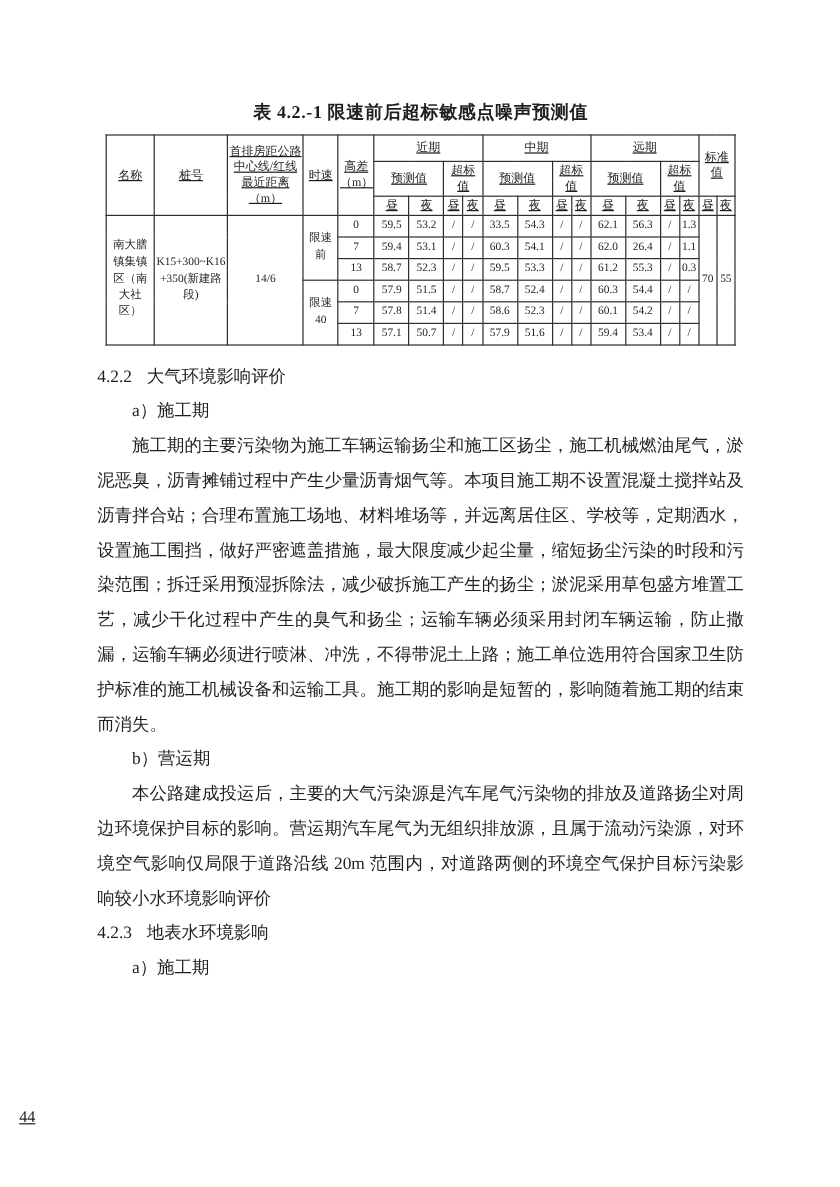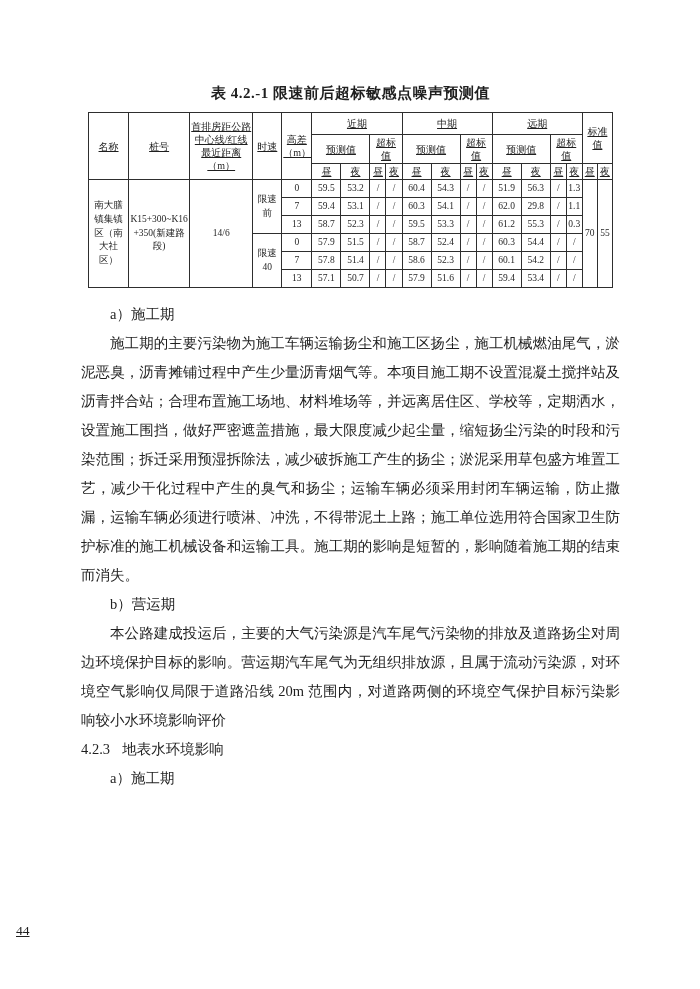--- a/index.html
+++ b/index.html
@@ -150,43 +150,43 @@
       <tr class="datarow">
         <td class="cell-name" rowspan="6">南大膳镇集镇区（南大社区）</td>
         <td class="cell-stake" rowspan="6">K15+300~K16+350(新建路段)</td>
         <td rowspan="6">14/6</td>
         <td class="cell-speed" rowspan="3">限速前</td>
         <td>0</td>
         <td>59.5</td>
         <td>53.2</td>
         <td>/</td>
         <td>/</td>
-        <td>60.4</td>
+        <td>33.5</td>
         <td>54.3</td>
         <td>/</td>
         <td>/</td>
-        <td>51.9</td>
+        <td>62.1</td>
         <td>56.3</td>
         <td>/</td>
         <td>1.3</td>
         <td rowspan="6">70</td>
         <td rowspan="6">55</td>
       </tr>
       <tr class="datarow">
         <td>7</td>
         <td>59.4</td>
         <td>53.1</td>
         <td>/</td>
         <td>/</td>
         <td>60.3</td>
         <td>54.1</td>
         <td>/</td>
         <td>/</td>
         <td>62.0</td>
-        <td>29.8</td>
+        <td>26.4</td>
         <td>/</td>
         <td>1.1</td>
       </tr>
       <tr class="datarow">
         <td>13</td>
         <td>58.7</td>
         <td>52.3</td>
         <td>/</td>
         <td>/</td>
         <td>59.5</td>
@@ -241,20 +241,21 @@
         <td>/</td>
         <td>59.4</td>
         <td>53.4</td>
         <td>/</td>
         <td>/</td>
       </tr>
     </tbody>
   </table>
 
   <div class="text-block">
+    <div class="sec-heading"><span class="sec-num">4.2.2</span><span>大气环境影响评价</span></div>
     <div class="sub-heading">a）施工期</div>
     <div class="para">施工期的主要污染物为施工车辆运输扬尘和施工区扬尘，施工机械燃油尾气，淤泥恶臭，沥青摊铺过程中产生少量沥青烟气等。本项目施工期不设置混凝土搅拌站及沥青拌合站；合理布置施工场地、材料堆场等，并远离居住区、学校等，定期洒水，设置施工围挡，做好严密遮盖措施，最大限度减少起尘量，缩短扬尘污染的时段和污染范围；拆迁采用预湿拆除法，减少破拆施工产生的扬尘；淤泥采用草包盛方堆置工艺，减少干化过程中产生的臭气和扬尘；运输车辆必须采用封闭车辆运输，防止撒漏，运输车辆必须进行喷淋、冲洗，不得带泥土上路；施工单位选用符合国家卫生防护标准的施工机械设备和运输工具。施工期的影响是短暂的，影响随着施工期的结束而消失。</div>
     <div class="sub-heading">b）营运期</div>
     <div class="para">本公路建成投运后，主要的大气污染源是汽车尾气污染物的排放及道路扬尘对周边环境保护目标的影响。营运期汽车尾气为无组织排放源，且属于流动污染源，对环境空气影响仅局限于道路沿线 20m 范围内，对道路两侧的环境空气保护目标污染影响较小水环境影响评价</div>
     <div class="sec-heading"><span class="sec-num">4.2.3</span><span>地表水环境影响</span></div>
     <div class="sub-heading">a）施工期</div>
   </div>
 
   <div class="page-number">44</div>
 

